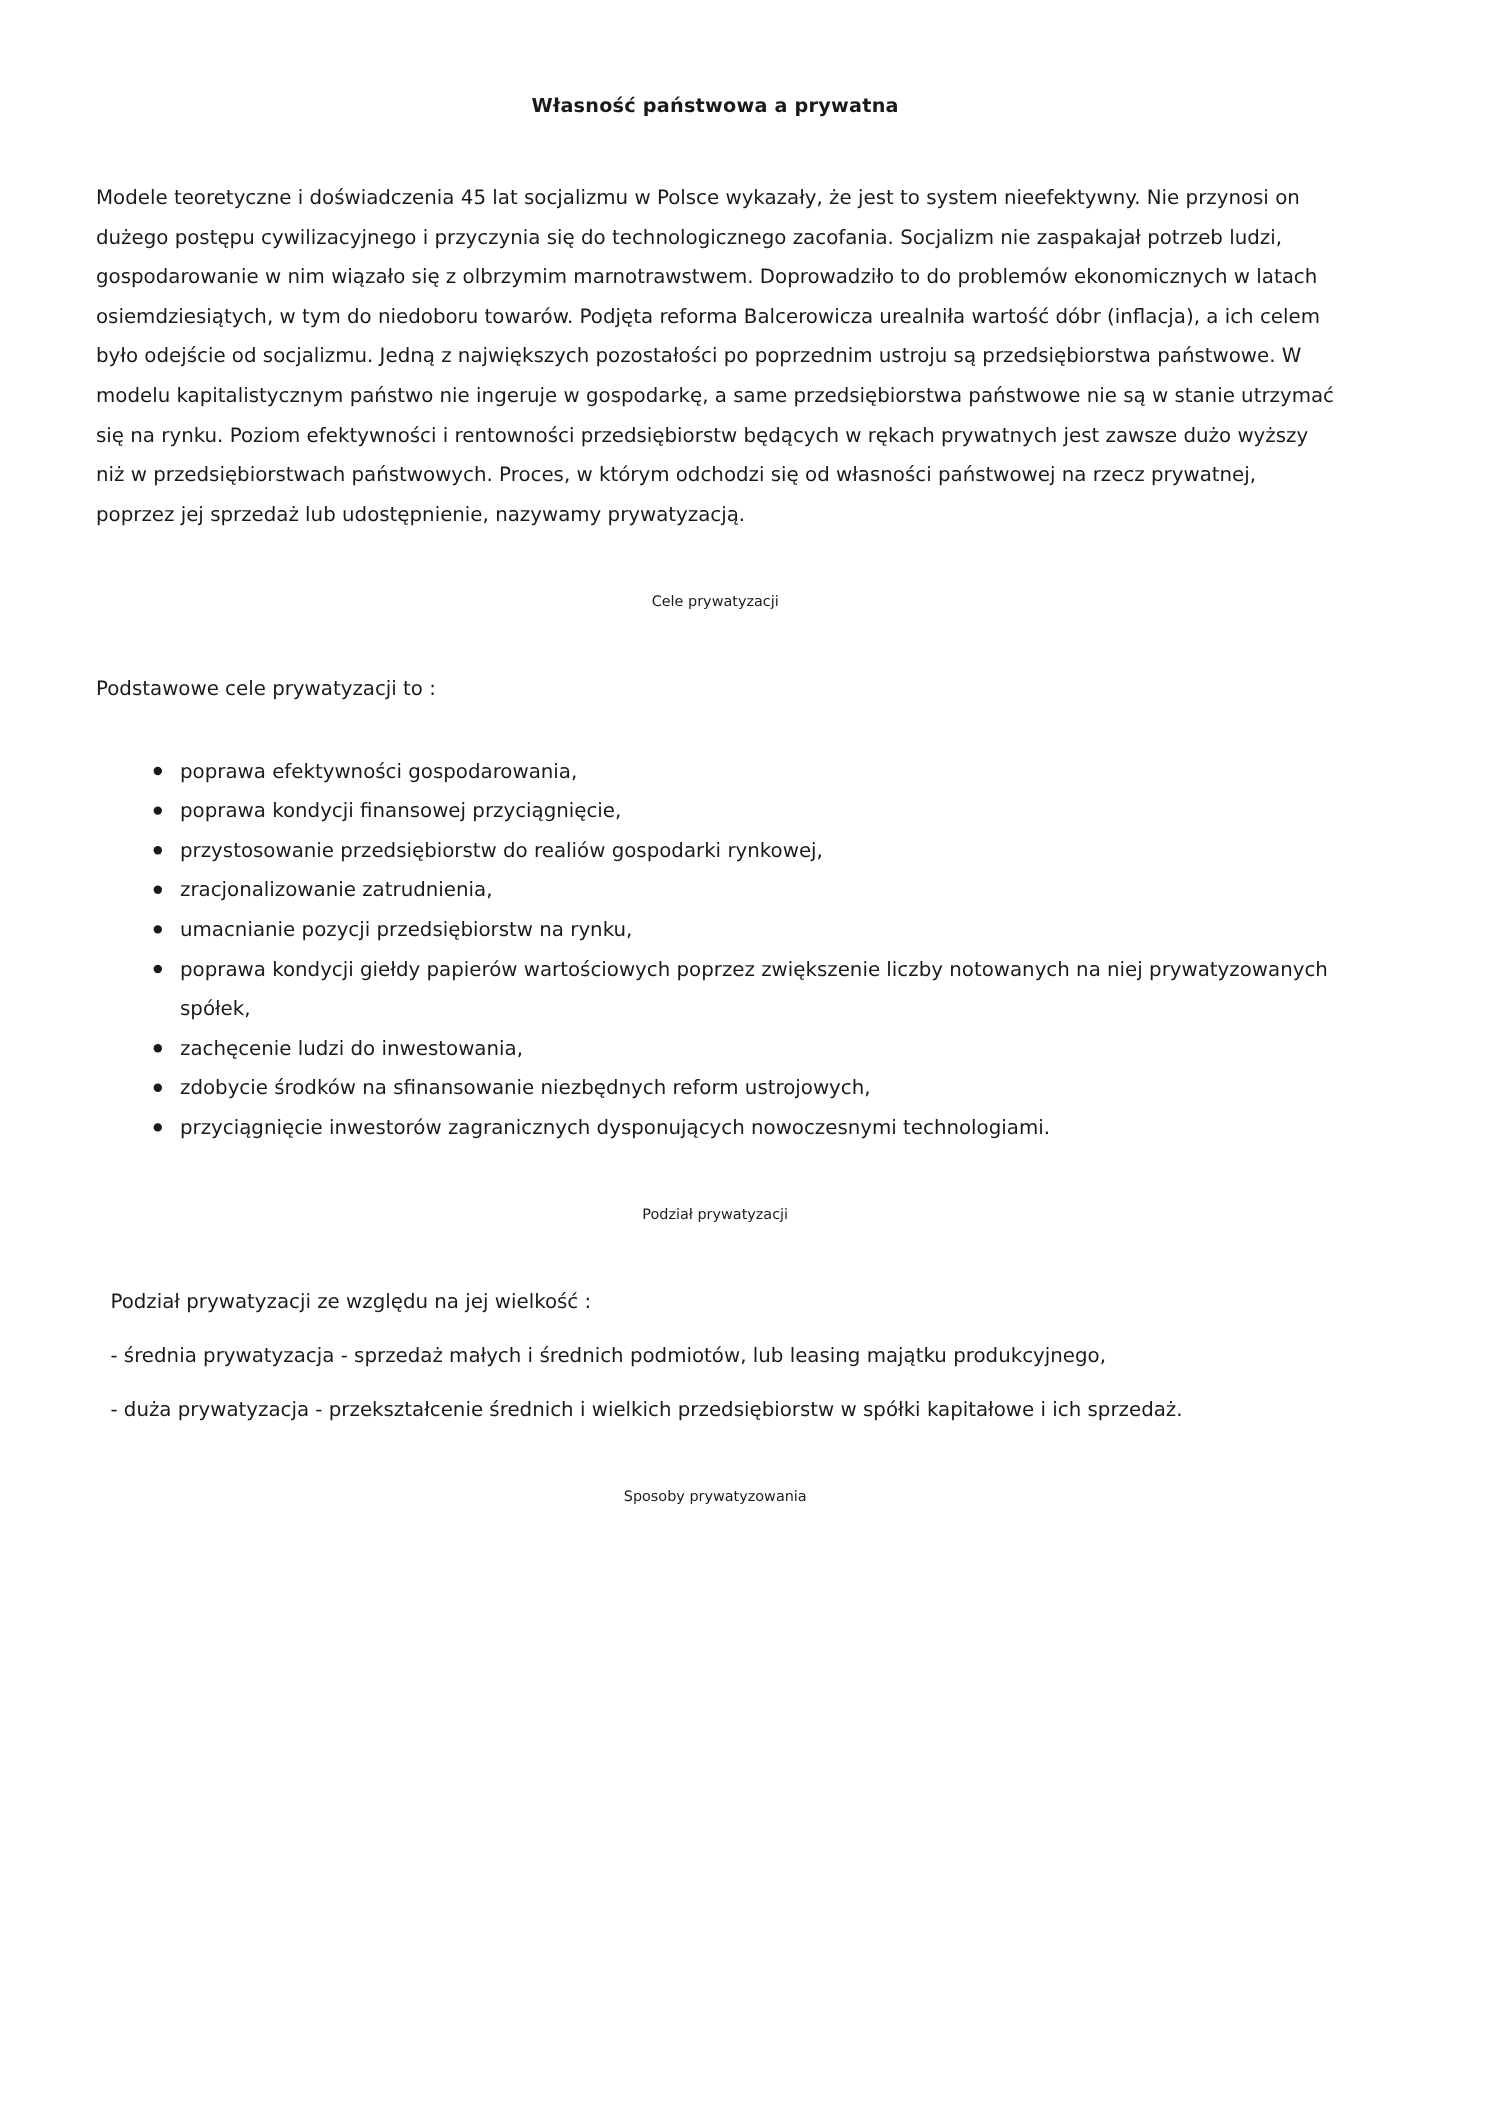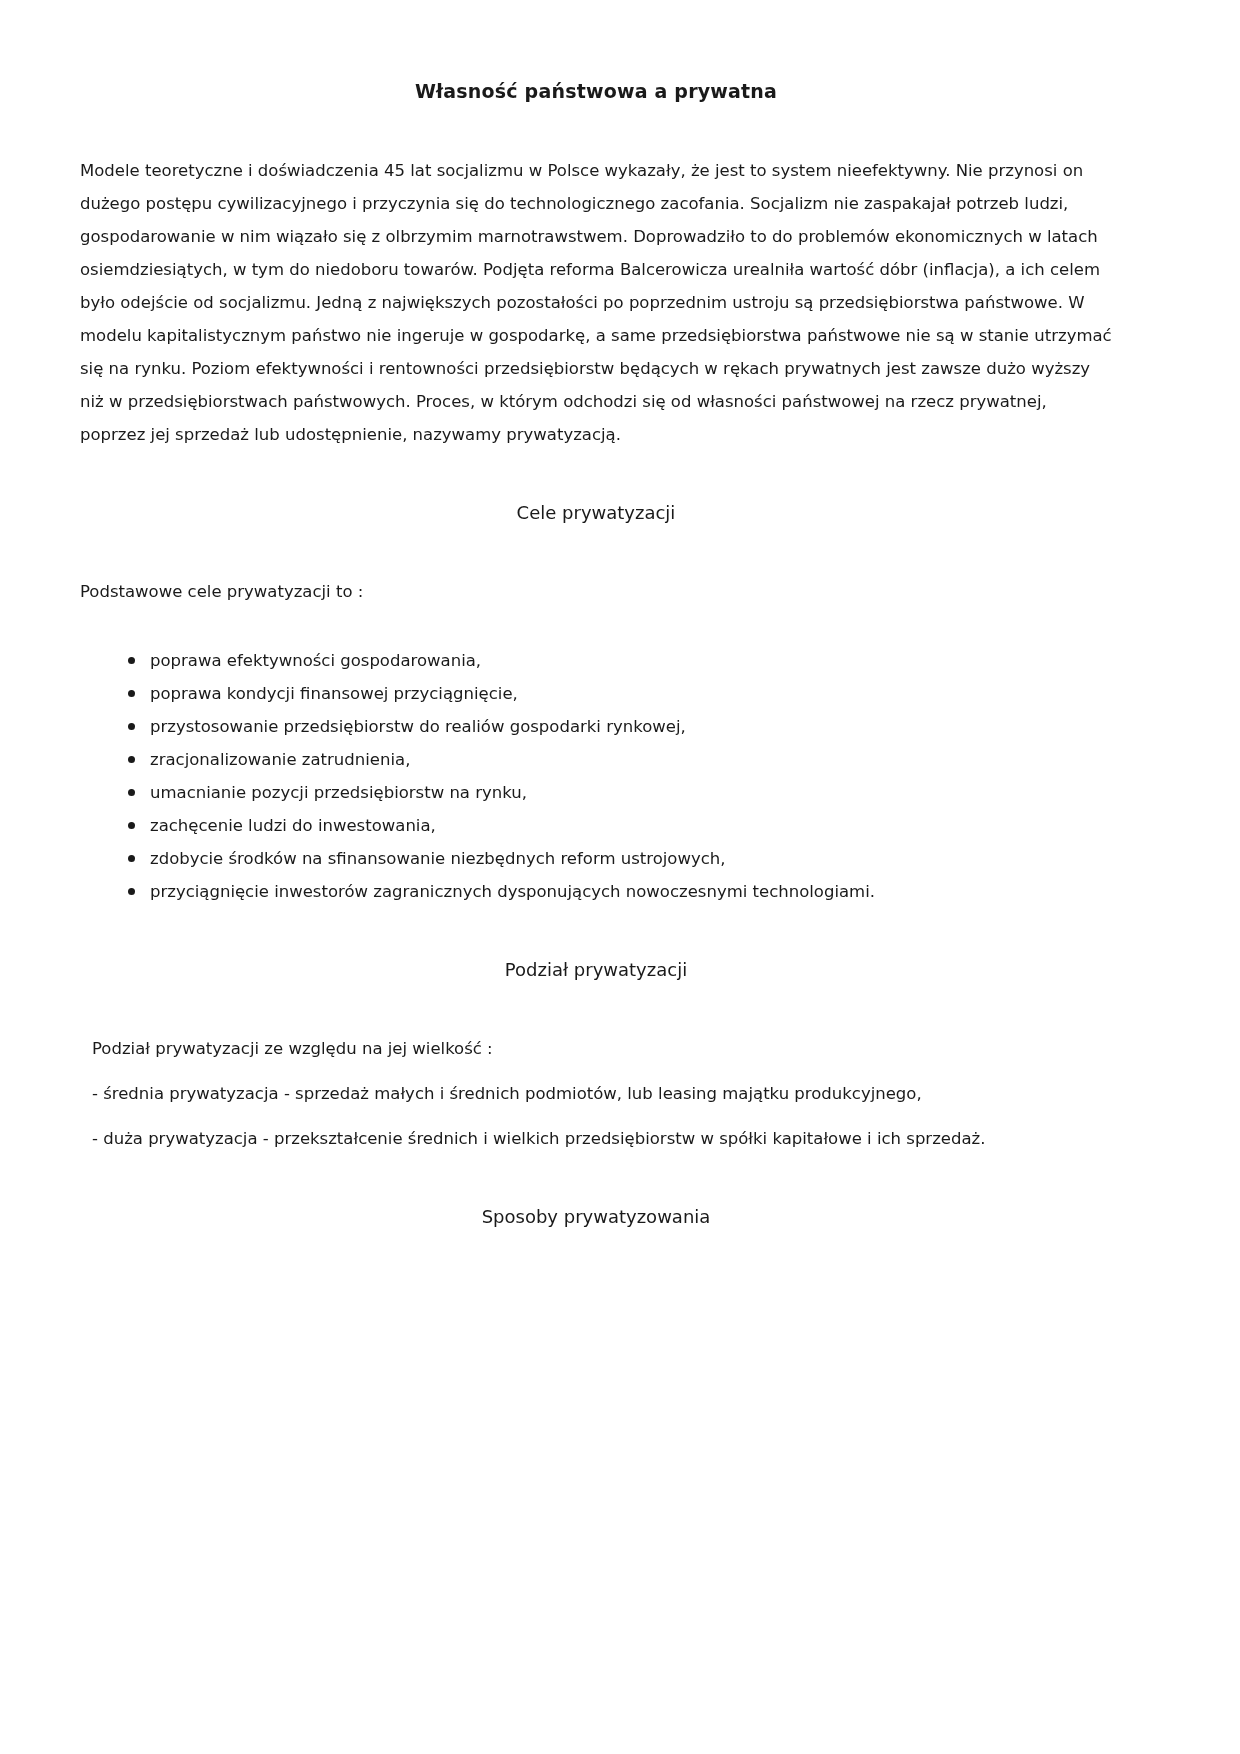--- a/index.html
+++ b/index.html
@@ -19,31 +19,31 @@
   .page {
     box-sizing: border-box;
     width: 1240px;
     min-height: 1754px;
     padding: 72px 128px 60px 80px;
   }
   .doc-title {
     text-align: center;
     font-weight: bold;
     margin: 0 0 44px 0;
-    font-size: 19px;
+    font-size: 16px;
     letter-spacing: 0.2px;
   }
   .paragraph {
     margin: 0 0 44px 0;
     text-align: left;
   }
   .section-heading {
     text-align: center;
     font-weight: normal;
-    font-size: 18px;
+    font-size: 12px;
     margin: 44px 0 44px 0;
   }
   .lead {
     margin: 0 0 36px 0;
   }
   ul.bullet-list {
     margin: 0 0 44px 0;
     padding: 0 0 0 48px;
     list-style: none;
   }
@@ -81,20 +81,21 @@
   <h2 class="section-heading">Cele prywatyzacji</h2>
 
   <p class="lead">Podstawowe cele prywatyzacji to :</p>
 
   <ul class="bullet-list">
     <li>poprawa efektywności gospodarowania,</li>
     <li>poprawa kondycji finansowej przyciągnięcie,</li>
     <li>przystosowanie przedsiębiorstw do realiów gospodarki rynkowej,</li>
     <li>zracjonalizowanie zatrudnienia,</li>
     <li>umacnianie pozycji przedsiębiorstw na rynku,</li>
+    <li>poprawa kondycji giełdy papierów wartościowych poprzez zwiększenie liczby notowanych na niej prywatyzowanych spółek,</li>
     <li>zachęcenie ludzi do inwestowania,</li>
     <li>zdobycie środków na sfinansowanie niezbędnych reform ustrojowych,</li>
     <li>przyciągnięcie inwestorów zagranicznych dysponujących nowoczesnymi technologiami.</li>
   </ul>
 
   <h2 class="section-heading">Podział prywatyzacji</h2>
 
   <div class="multi-line">
     <p>Podział prywatyzacji ze względu na jej wielkość :</p>
     <p>- średnia prywatyzacja - sprzedaż małych i średnich podmiotów, lub leasing majątku produkcyjnego,</p>

